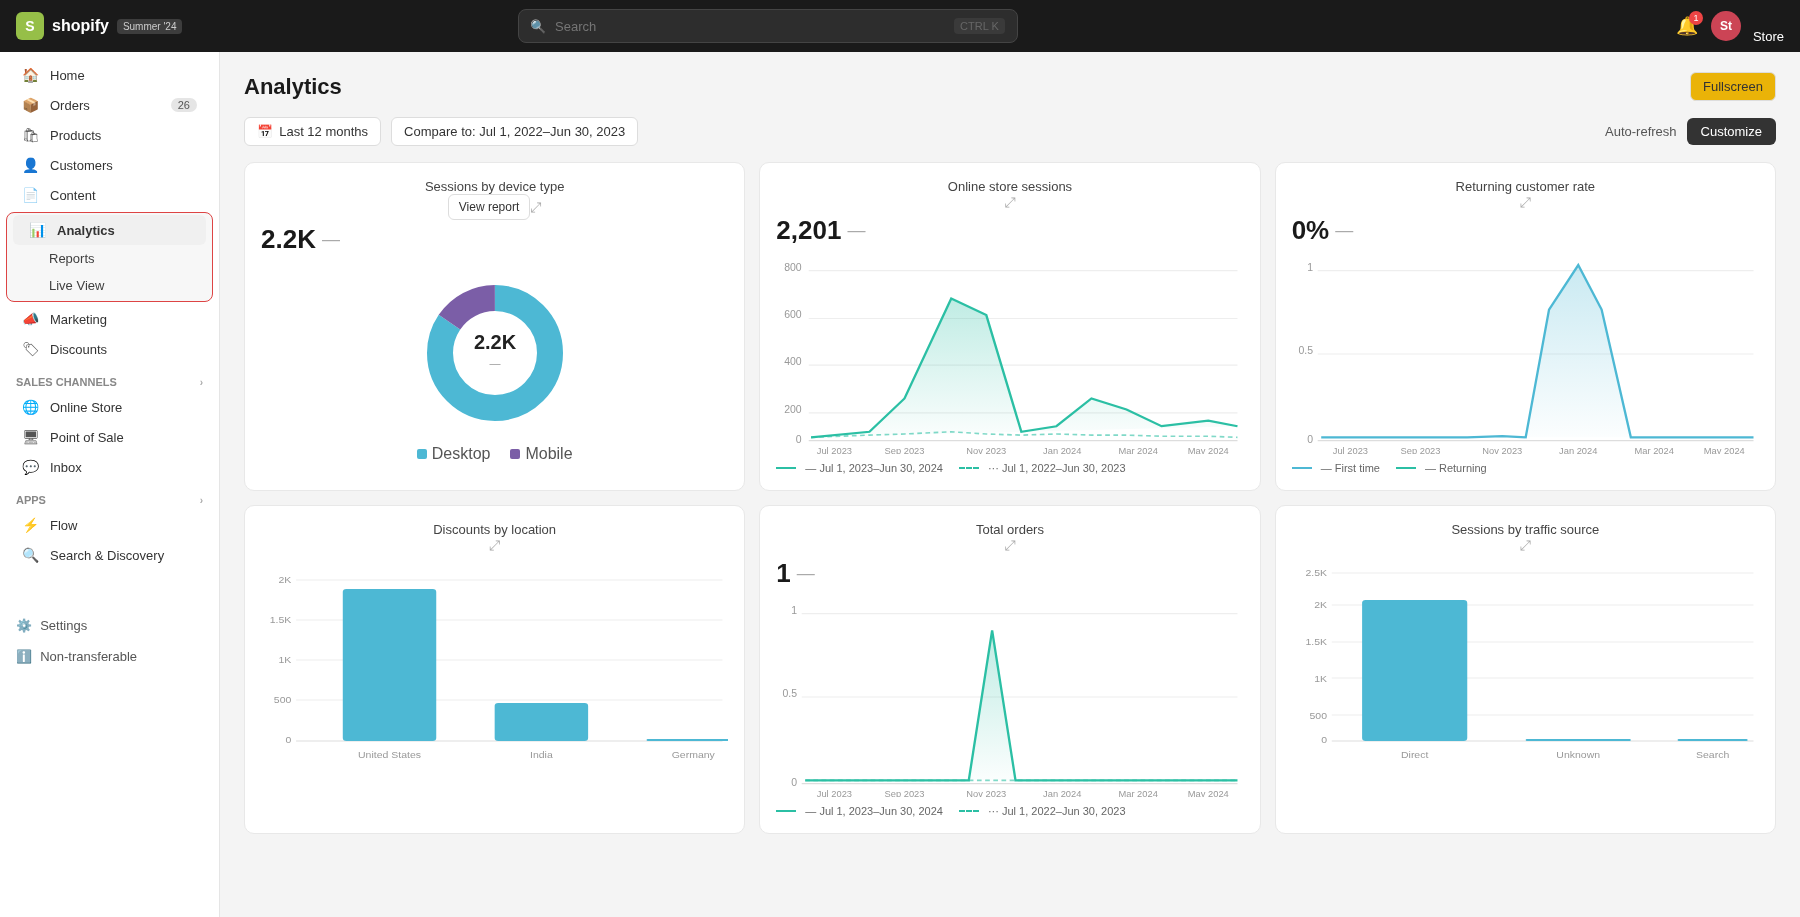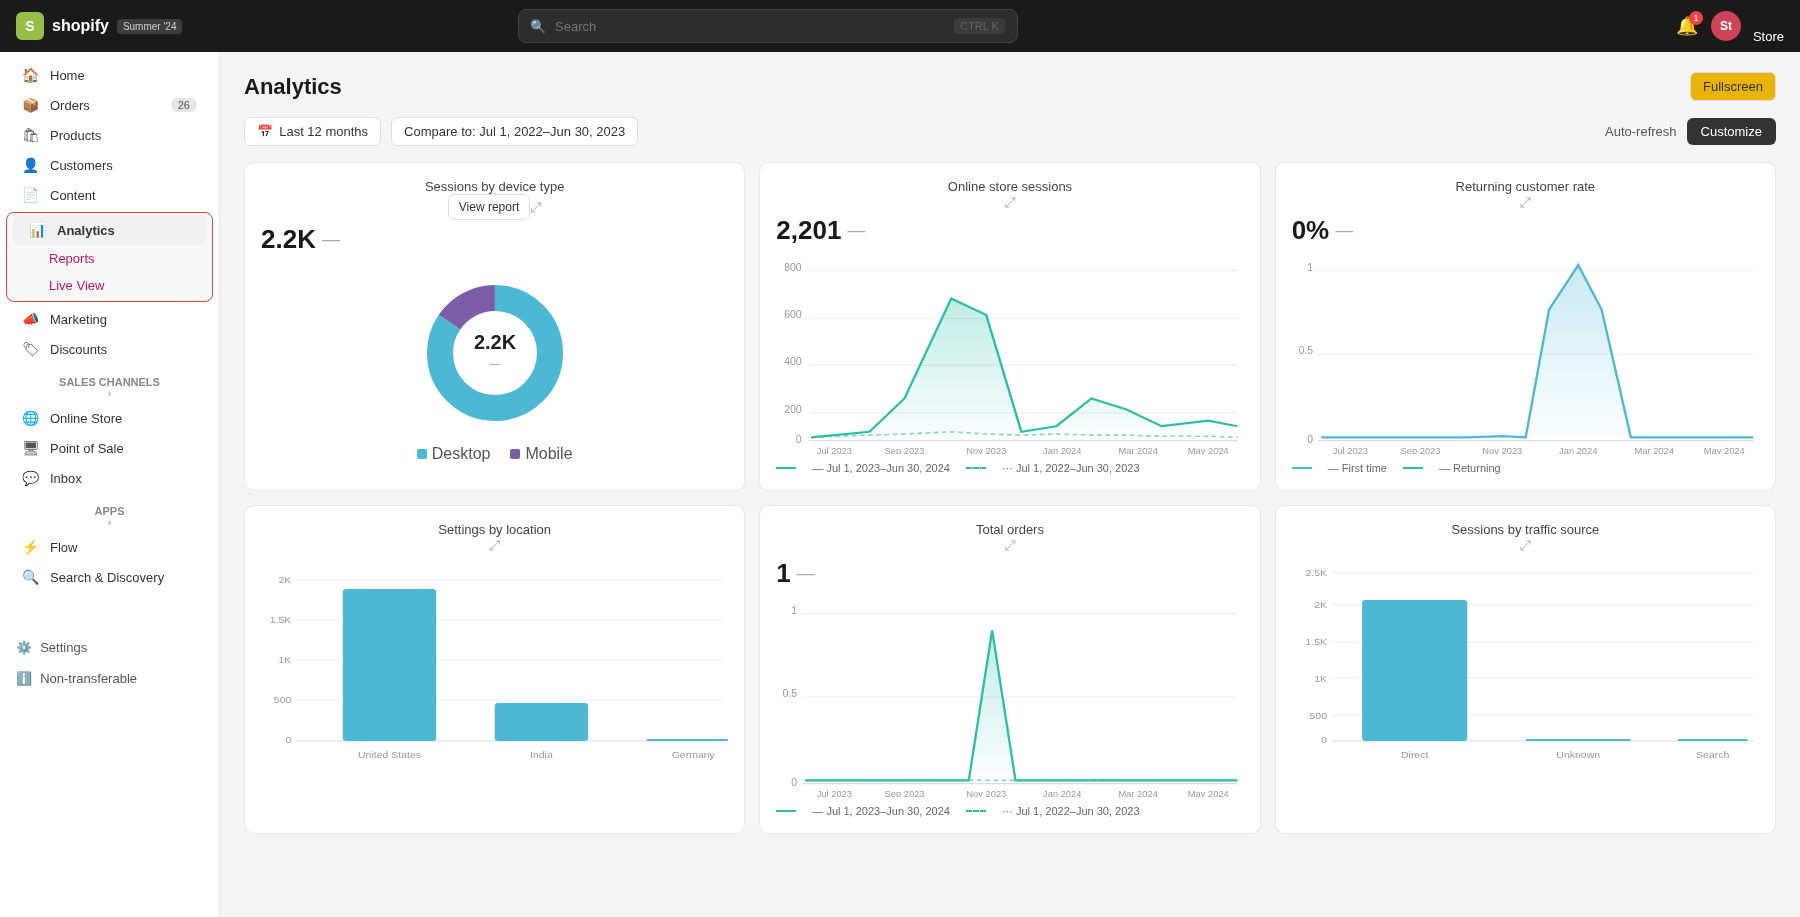--- a/index.html
+++ b/index.html
@@ -136,29 +136,28 @@
     }
     .sidebar-section {
       padding: 12px 16px 4px;
       font-size: 11px;
       color: #888;
       font-weight: 600;
       text-transform: uppercase;
       display: flex;
       align-items: center;
       justify-content: space-between;
-      flex-direction: column;
     }
     .sidebar-section .arrow { font-size: 10px; color: #aaa; cursor: pointer; }
     .sidebar-subitem {
       display: flex;
       align-items: center;
       padding: 6px 16px 6px 36px;
       font-size: 13px;
-      color: #be185d;
+      color: #404040;
       cursor: pointer;
       border-radius: 6px;
       margin: 0 6px;
     }
     .sidebar-analytics-open { background: #f7f7f7; border: 1.5px solid #d44; border-radius: 8px; margin: 2px 6px; padding: 2px 0; }
 
     .sidebar-bottom {
       padding: 8px 16px;
       font-size: 13px;
       color: #555;
@@ -291,21 +290,21 @@
     
     .line-chart-container { width: 100%; height: 200px; position: relative; }
     .line-chart-legend {
       display: flex;
       gap: 16px;
       font-size: 11px;
       color: #666;
       margin-top: 8px;
       flex-wrap: wrap;
     }
-    .legend-line { display: flex; align-items: center; gap: 16px; }
+    .legend-line { display: flex; align-items: center; gap: 9px; }
     .legend-line-solid { width: 20px; height: 2px; }
     .legend-line-dashed { width: 20px; height: 2px; border-top: 2px dashed; }
 
     
     .bar-chart-container { width: 100%; height: 200px; position: relative; }
   </style>
 </head>
 <body>
 
 <div class="topnav">
@@ -568,21 +567,21 @@
           </div>
           <div class="legend-line">
             <div class="legend-line-solid" style="background:#2bbfa4;"></div>
             <span>— Returning</span>
           </div>
         </div>
       </div>
 
       <div class="chart-card">
         <div class="chart-title">
-          <span>Settings by location</span>
+          <span>Discounts by location</span>
           <span class="chart-icon-btn">⤢</span>
         </div>
         <div class="bar-chart-container">
           <svg width="100%" height="220" viewBox="0 0 400 220" preserveAspectRatio="none">
 
             <text x="26" y="25" font-size="9" fill="#999" text-anchor="end">2K</text>
             <text x="26" y="65" font-size="9" fill="#999" text-anchor="end">1.5K</text>
             <text x="26" y="105" font-size="9" fill="#999" text-anchor="end">1K</text>
             <text x="26" y="145" font-size="9" fill="#999" text-anchor="end">500</text>
             <text x="26" y="185" font-size="9" fill="#999" text-anchor="end">0</text>

